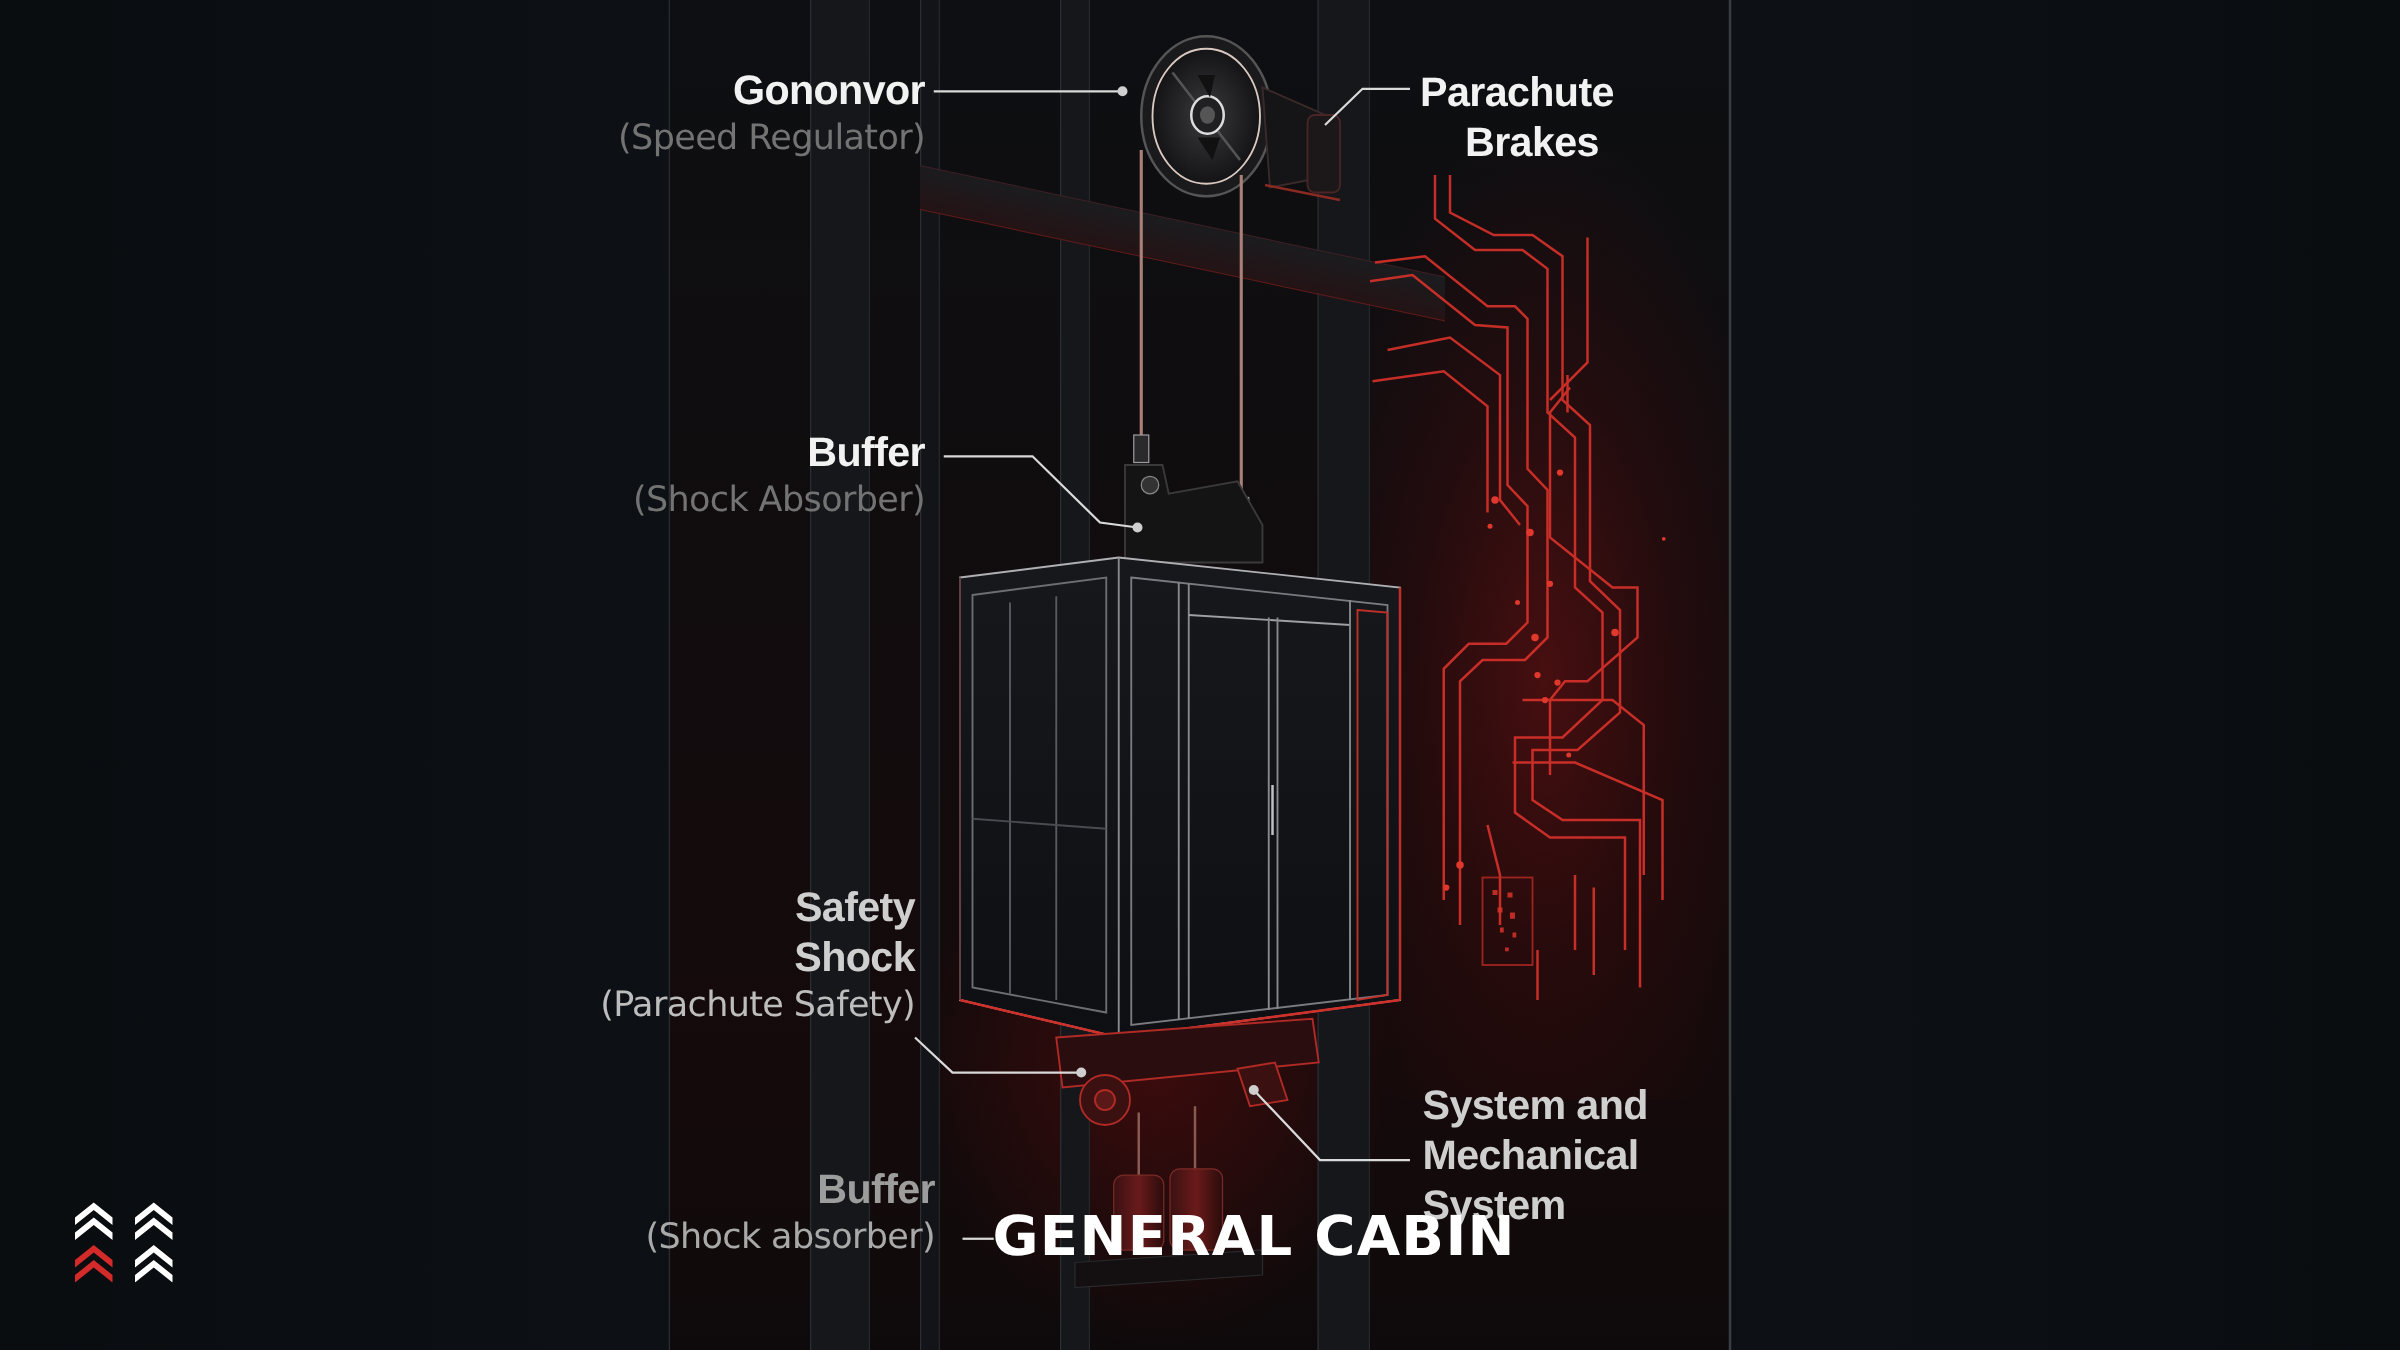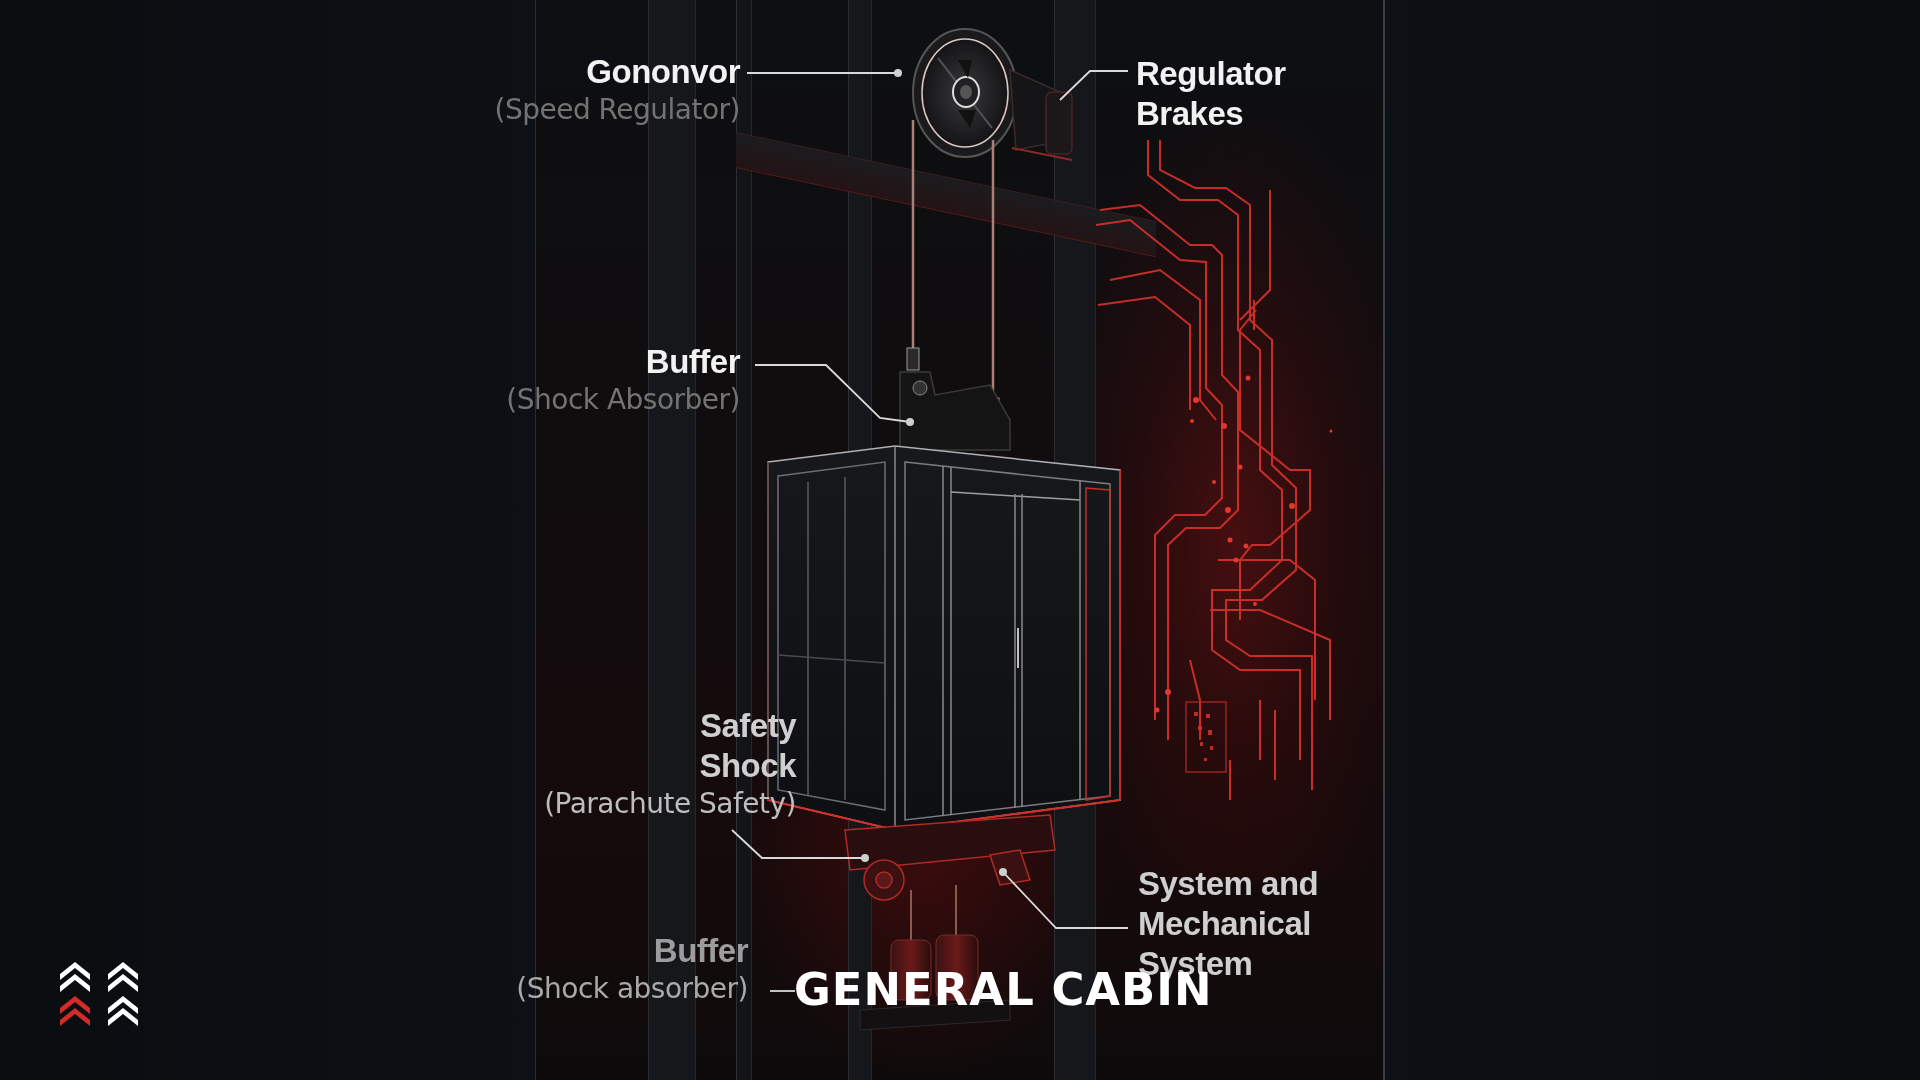--- a/index.html
+++ b/index.html
@@ -202,30 +202,30 @@
     <circle cx="1003" cy="872" r="4"></circle>
   </g>
 </svg>
 
 <div class="label right-align" style="right:1180px; top:55px;">
   <span class="title">Gononvor</span>
   <span class="sub">(Speed Regulator)</span>
 </div>
 
 <div class="label" style="left:1136px; top:57px;">
-  <span class="title">Regulator</span>
-  <span class="title" style="margin-top:7px;">Brakes</span>
+  <span class="title">Parachute</span>
+  <span class="title" style="margin-top:7px;margin-left:36px;">Brakes</span>
 </div>
 
 <div class="label right-align" style="right:1180px; top:345px;">
   <span class="title">Buffer</span>
   <span class="sub">(Shock Absorber)</span>
 </div>
 
-<div class="label right-align dim" style="right:1124px; top:709px;">
+<div class="label right-align dim" style="right:1188px; top:709px;">
   <span class="title">Safety</span>
   <span class="title" style="margin-top:7px;">Shock</span>
   <span class="sub">(Parachute Safety)</span>
 </div>
 
 <div class="label dim" style="left:1138px; top:867px;">
   <span class="title">System and</span>
   <span class="title" style="margin-top:7px;">Mechanical</span>
   <span class="title" style="margin-top:7px;">System</span>
 </div>

